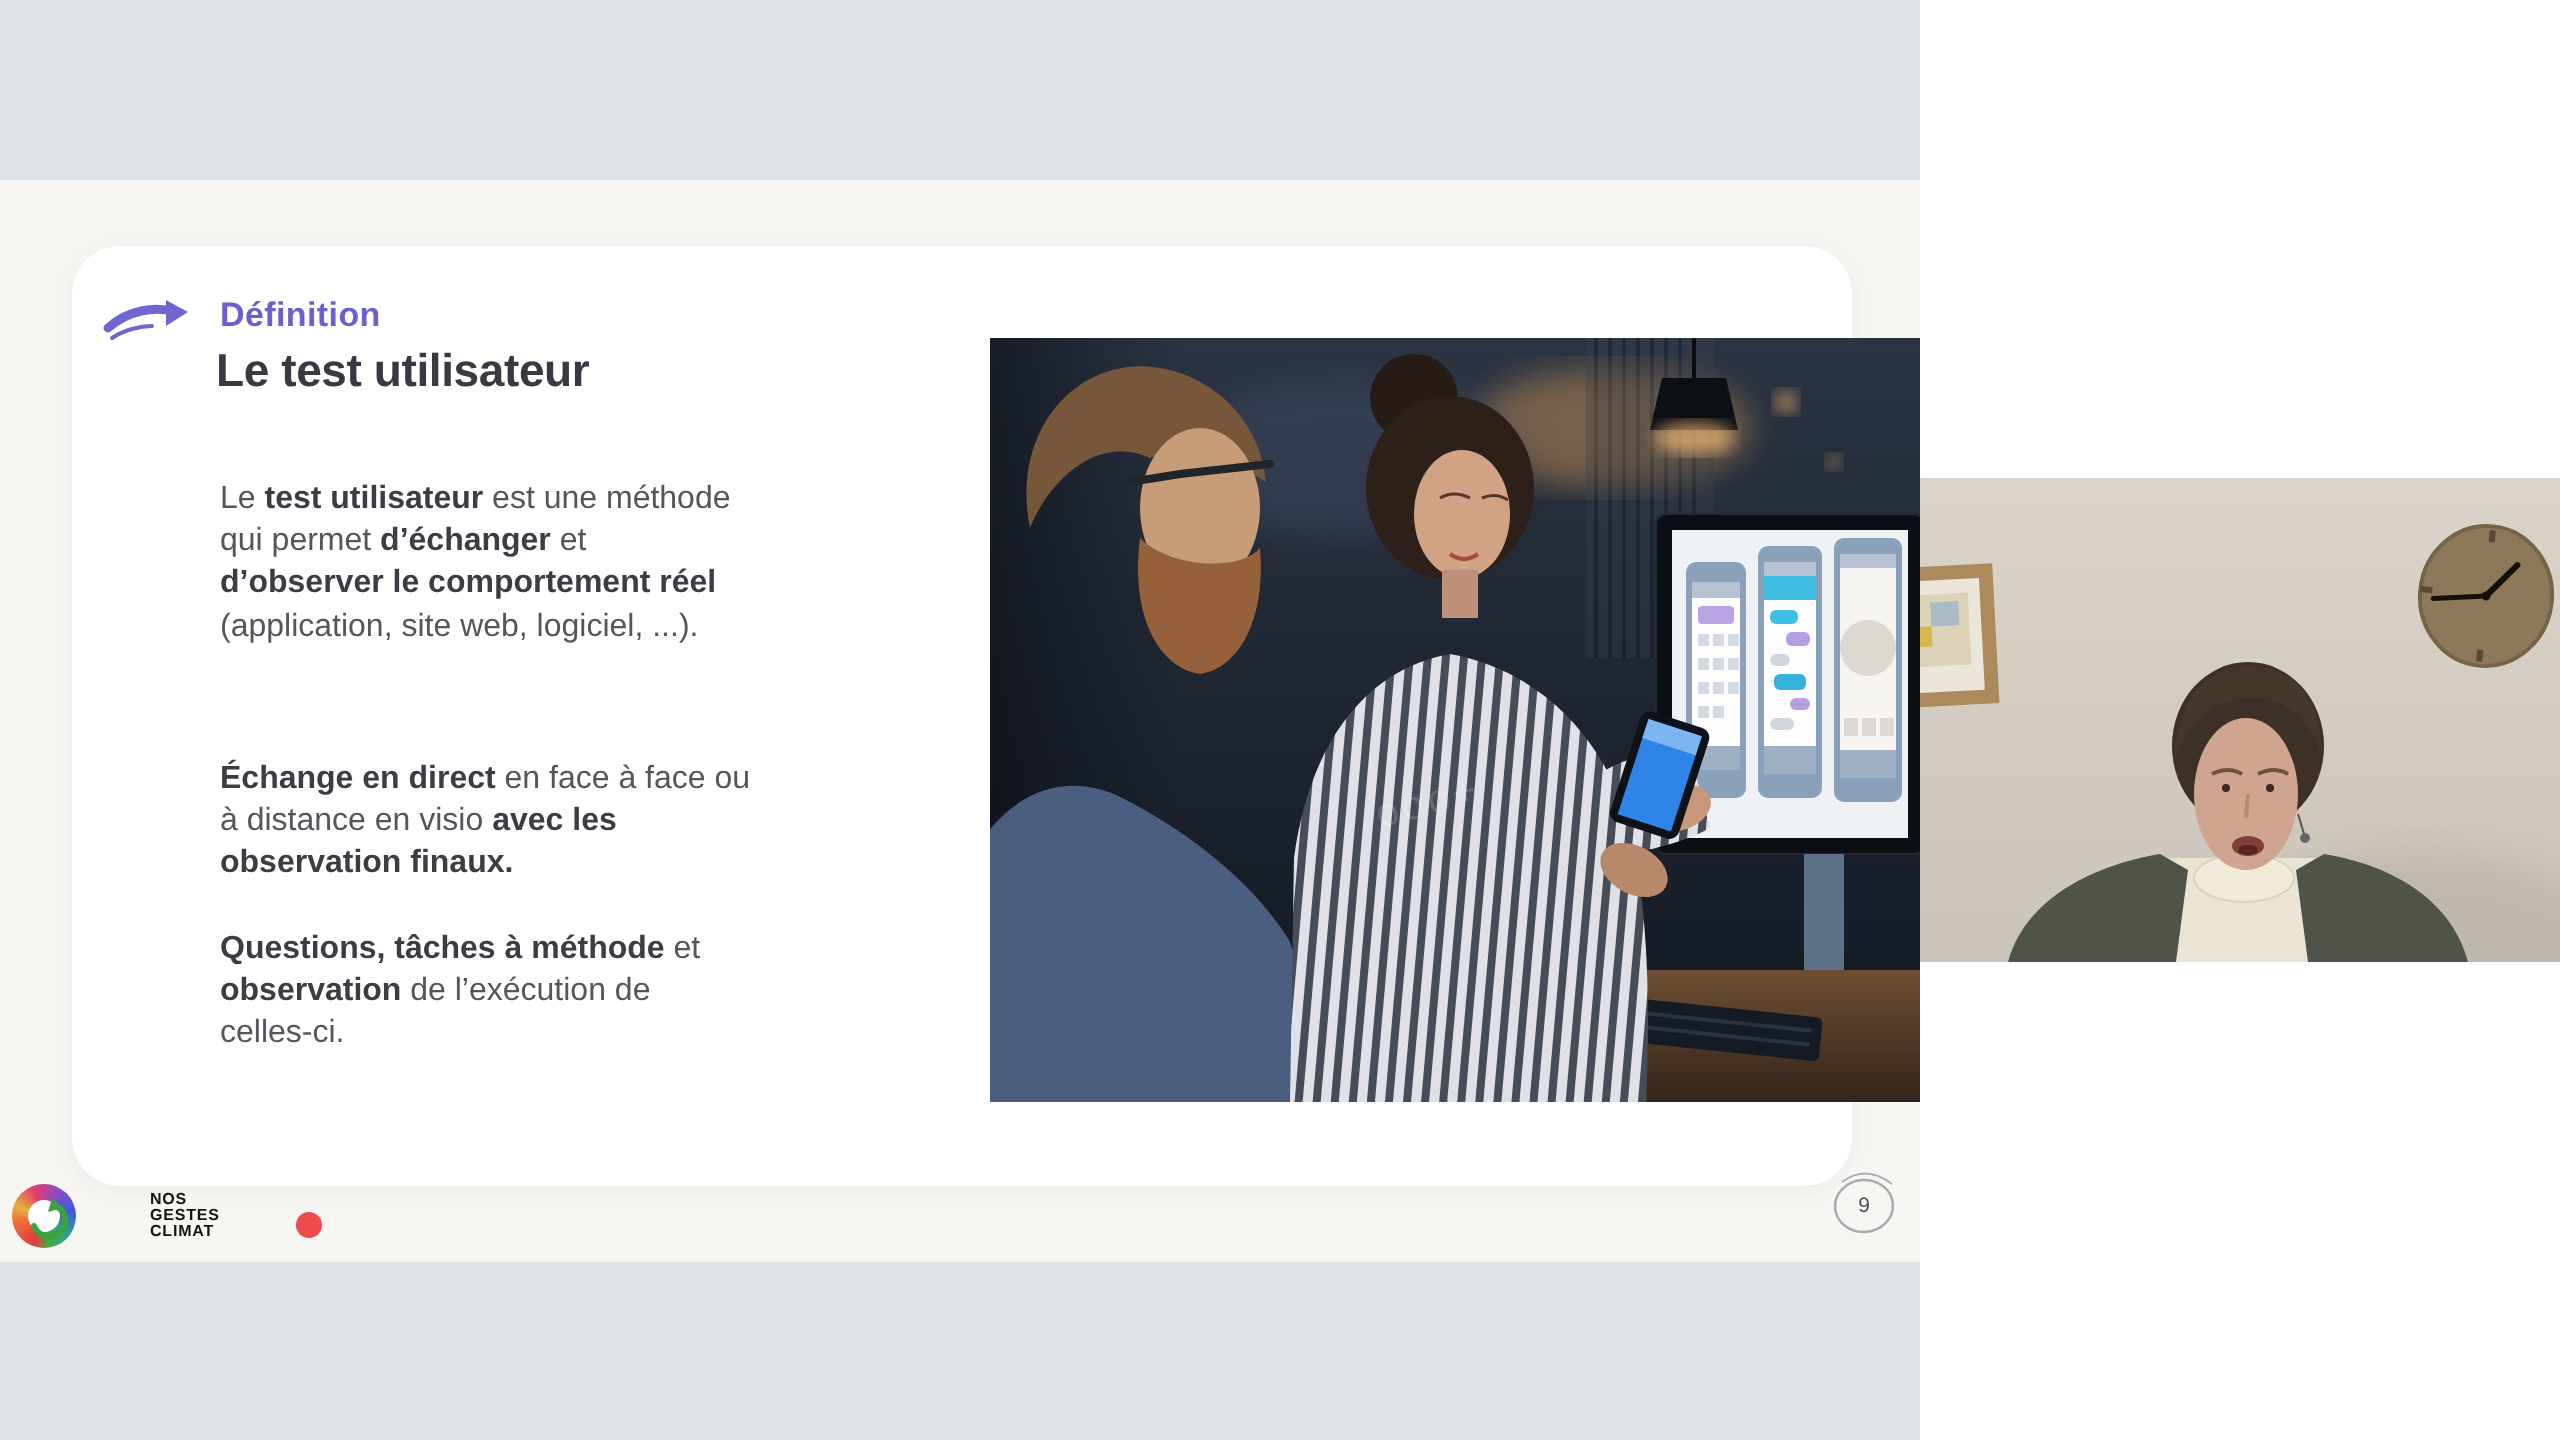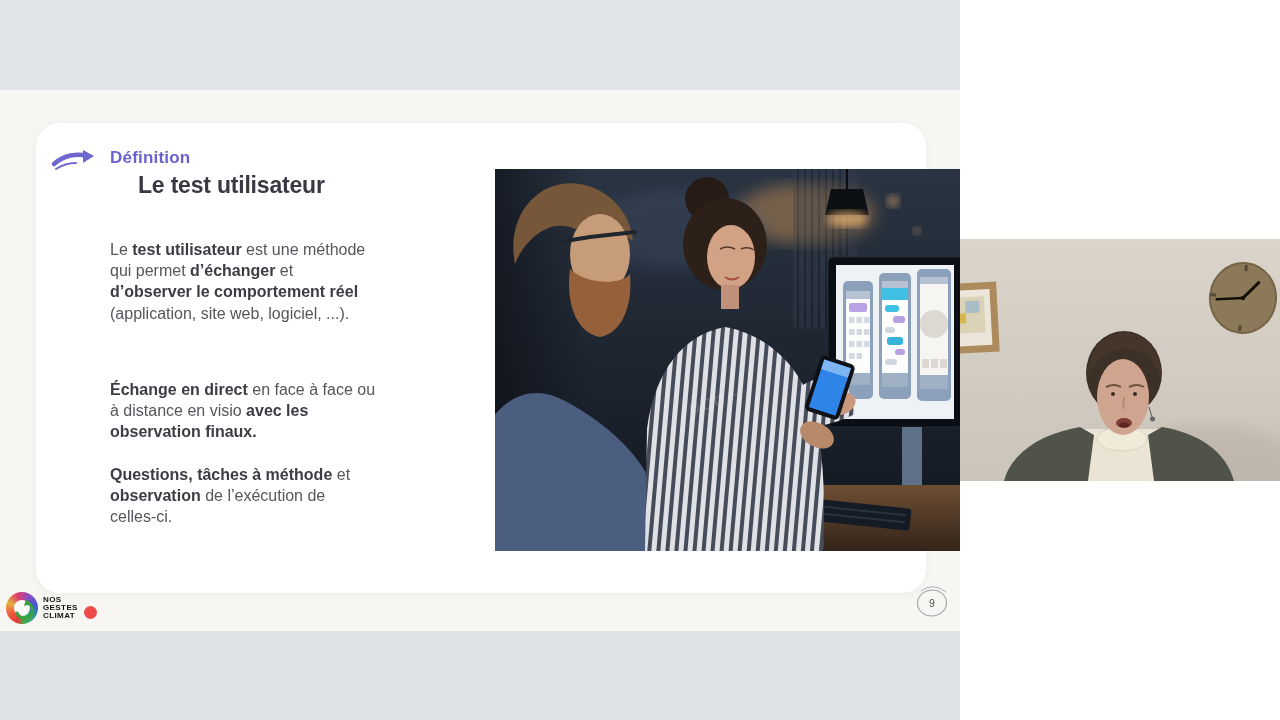--- a/index.html
+++ b/index.html
@@ -8,28 +8,28 @@
   
   .share{position:absolute;left:0;top:0;width:960px;height:720px;background:#f8f6f3;}
   .top-strip{position:absolute;left:0;top:0;width:960px;height:90px;background:#dee4e8;}
   .bottom-strip{position:absolute;left:0;top:631px;width:960px;height:89px;background:#dee3e7;}
   .card{position:absolute;left:36px;top:123px;width:890px;height:470px;background:#ffffff;
         border-radius:24px;box-shadow:0 2px 10px rgba(40,40,60,.05);}
   .arrow-icon{position:absolute;left:50px;top:144px;width:48px;height:30px;}
   .kicker{position:absolute;left:110px;top:148px;font-size:17px;font-weight:700;
           color:#6a61ce;letter-spacing:.2px;}
   .title{position:absolute;left:108px;top:172px;font-size:23px;font-weight:700;
-         color:#3a3842;letter-spacing:-.2px;margin-left:30px;}
+         color:#3a3842;letter-spacing:-.2px;}
   .para{position:absolute;left:110px;font-size:16px;line-height:21.2px;color:#57545c;}
   .para .line{white-space:pre;}
   .para .b{font-weight:700;color:#3e3b45;}
   .p0{top:239px;} .p1{top:379px;} .p2{top:464px;}
   .photo{position:absolute;left:495px;top:169px;width:465px;height:382px;overflow:hidden;background:#141b26;}
   
-  .logo{position:absolute;left:6px;top:592px;display:flex;align-items:center;}
+  .logo{position:absolute;left:6px;top:592px;display:flex;align-items:center;gap:32px;}
   .logo-icon{position:relative;width:32px;height:32px;border-radius:50%;flex:0 0 auto;
     background:conic-gradient(from 200deg,#e23b3b,#ef6a3d 55deg,#e2b23b 90deg,#e23b6e 140deg,#8a4bc6 190deg,#3f5bd6 240deg,#2e9e8f 285deg,#3fae49 330deg,#e23b3b 360deg);}
   .logo-icon::after{content:"";position:absolute;inset:8px;background:#fdfdfc;border-radius:50%;}
   .logo-icon svg{position:absolute;inset:0;z-index:2;}
   .logo-text{margin-left:5px;font-size:8px;font-weight:800;color:#151515;
              line-height:8px;letter-spacing:.4px;}
   .logo-dot{width:13px;height:13px;border-radius:50%;background:#ee4b4b;margin-left:6px;margin-top:8px;}
   
   .page-badge{position:absolute;left:912px;top:582px;width:42px;height:42px;}
   .page-badge .num{position:absolute;left:0;right:2px;top:15px;text-align:center;

